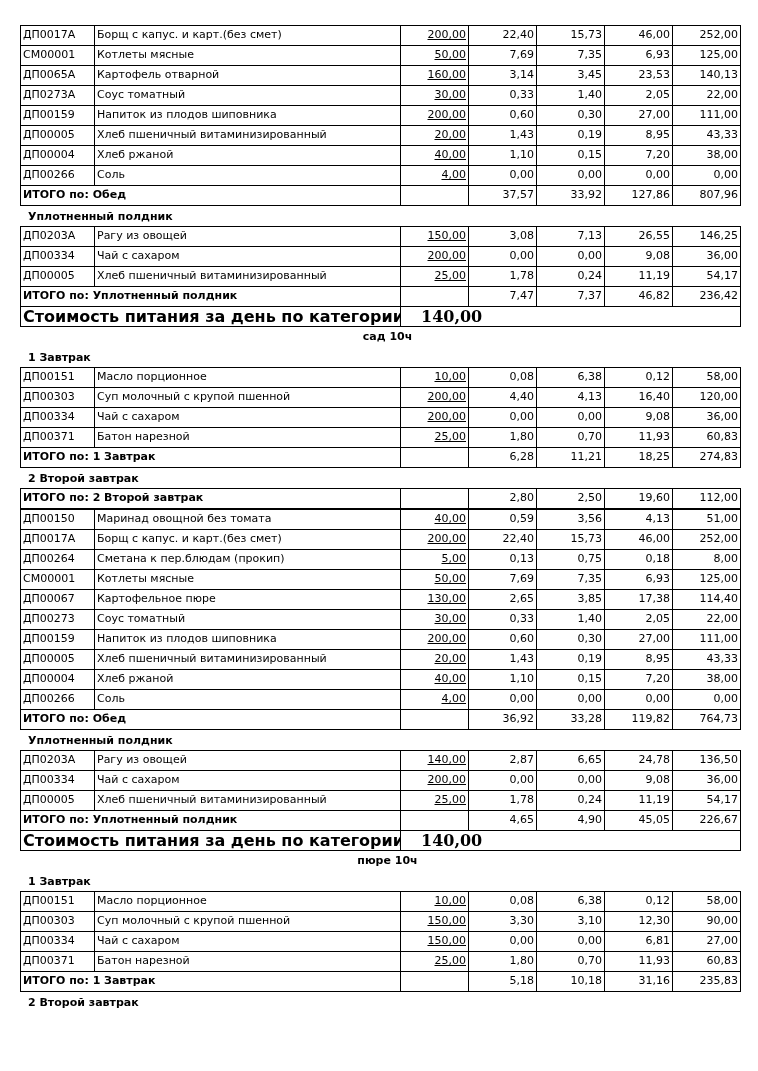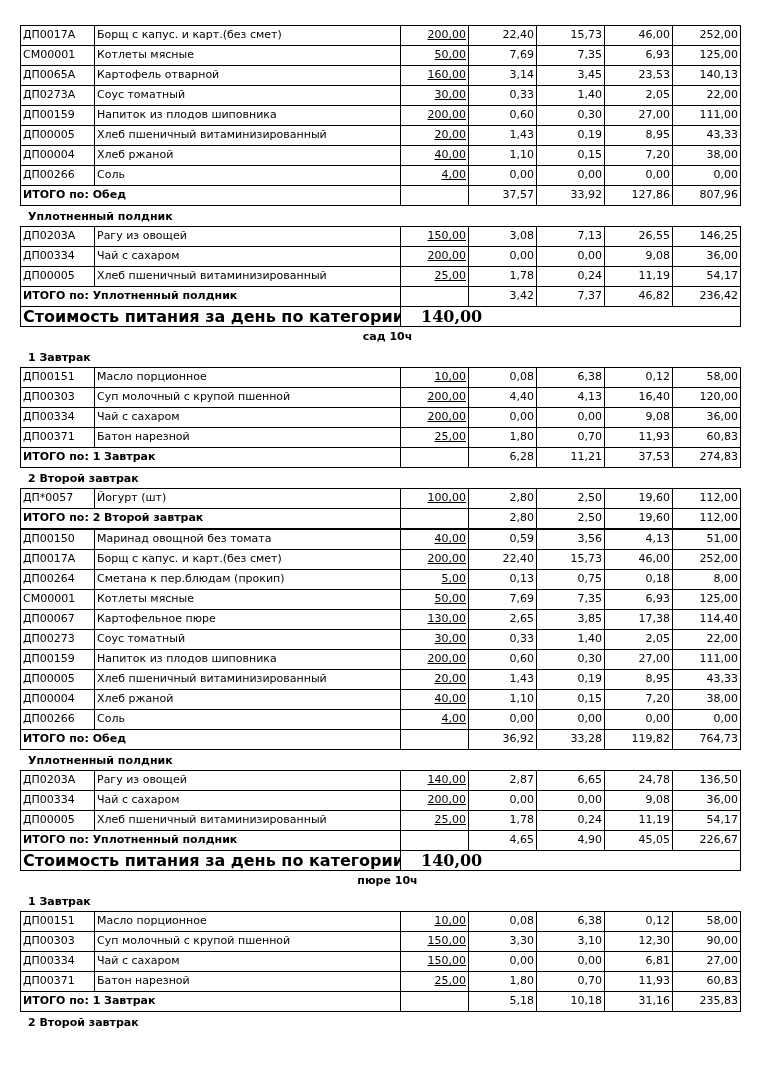--- a/index.html
+++ b/index.html
@@ -165,21 +165,21 @@
     <td>Хлеб пшеничный витаминизированный</td>
     <td class="qty">25,00</td>
     <td class="num">1,78</td>
     <td class="num">0,24</td>
     <td class="num">11,19</td>
     <td class="num">54,17</td>
   </tr>
         <tr class="total">
     <td colspan="2">ИТОГО по: Уплотненный полдник</td>
     <td></td>
-    <td class="num">3,42</td>
+    <td class="num">7,47</td>
     <td class="num">7,37</td>
     <td class="num">46,82</td>
     <td class="num">236,42</td>
   </tr>
         <tr class="cost">
     <td colspan="2">Стоимость питания за день по категории</td>
     <td colspan="5" class="costval">140,00</td>
   </tr>
       </tbody>
   </table>
@@ -230,46 +230,37 @@
     <td class="num">1,80</td>
     <td class="num">0,70</td>
     <td class="num">11,93</td>
     <td class="num">60,83</td>
   </tr>
         <tr class="total">
     <td colspan="2">ИТОГО по: 1 Завтрак</td>
     <td></td>
     <td class="num">6,28</td>
     <td class="num">11,21</td>
-    <td class="num">37,53</td>
+    <td class="num">18,25</td>
     <td class="num">274,83</td>
   </tr>
       </tbody>
   </table>
     <div class="meal-title">2 Второй завтрак</div>
     <table class="t">
     <colgroup>
       <col class="c-code">
         <col class="c-name">
         <col class="c-qty">
       <col class="c-n">
         <col class="c-n">
         <col class="c-n">
         <col class="c-n">
     </colgroup>
     <tbody>
-        <tr>
-    <td>ДП*0057</td>
-    <td>Йогурт (шт)</td>
-    <td class="qty">100,00</td>
-    <td class="num">2,80</td>
-    <td class="num">2,50</td>
-    <td class="num">19,60</td>
-    <td class="num">112,00</td>
-  </tr>
         <tr class="total">
     <td colspan="2">ИТОГО по: 2 Второй завтрак</td>
     <td></td>
     <td class="num">2,80</td>
     <td class="num">2,50</td>
     <td class="num">19,60</td>
     <td class="num">112,00</td>
   </tr>
       </tbody>
   </table>

